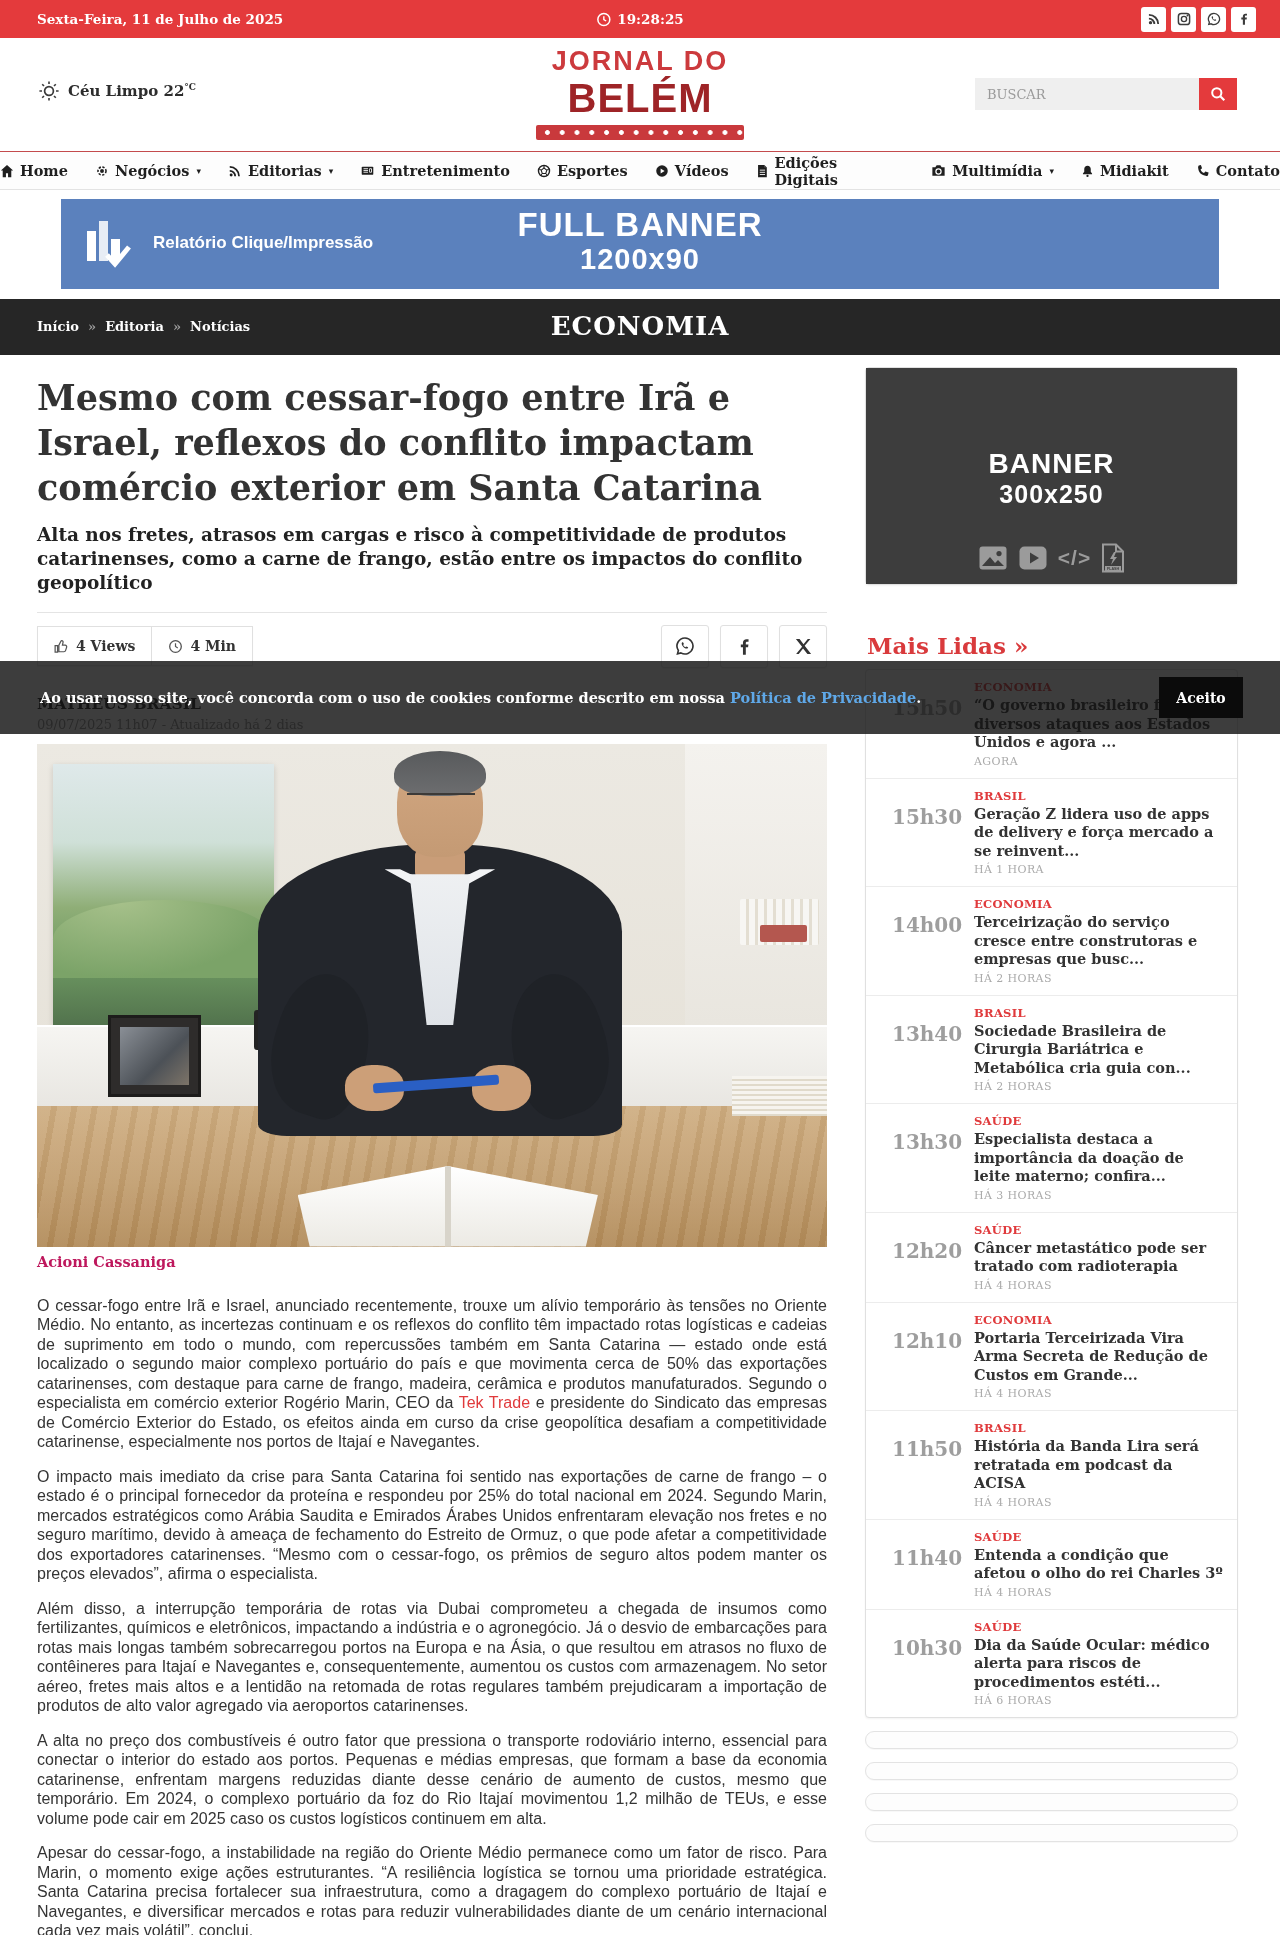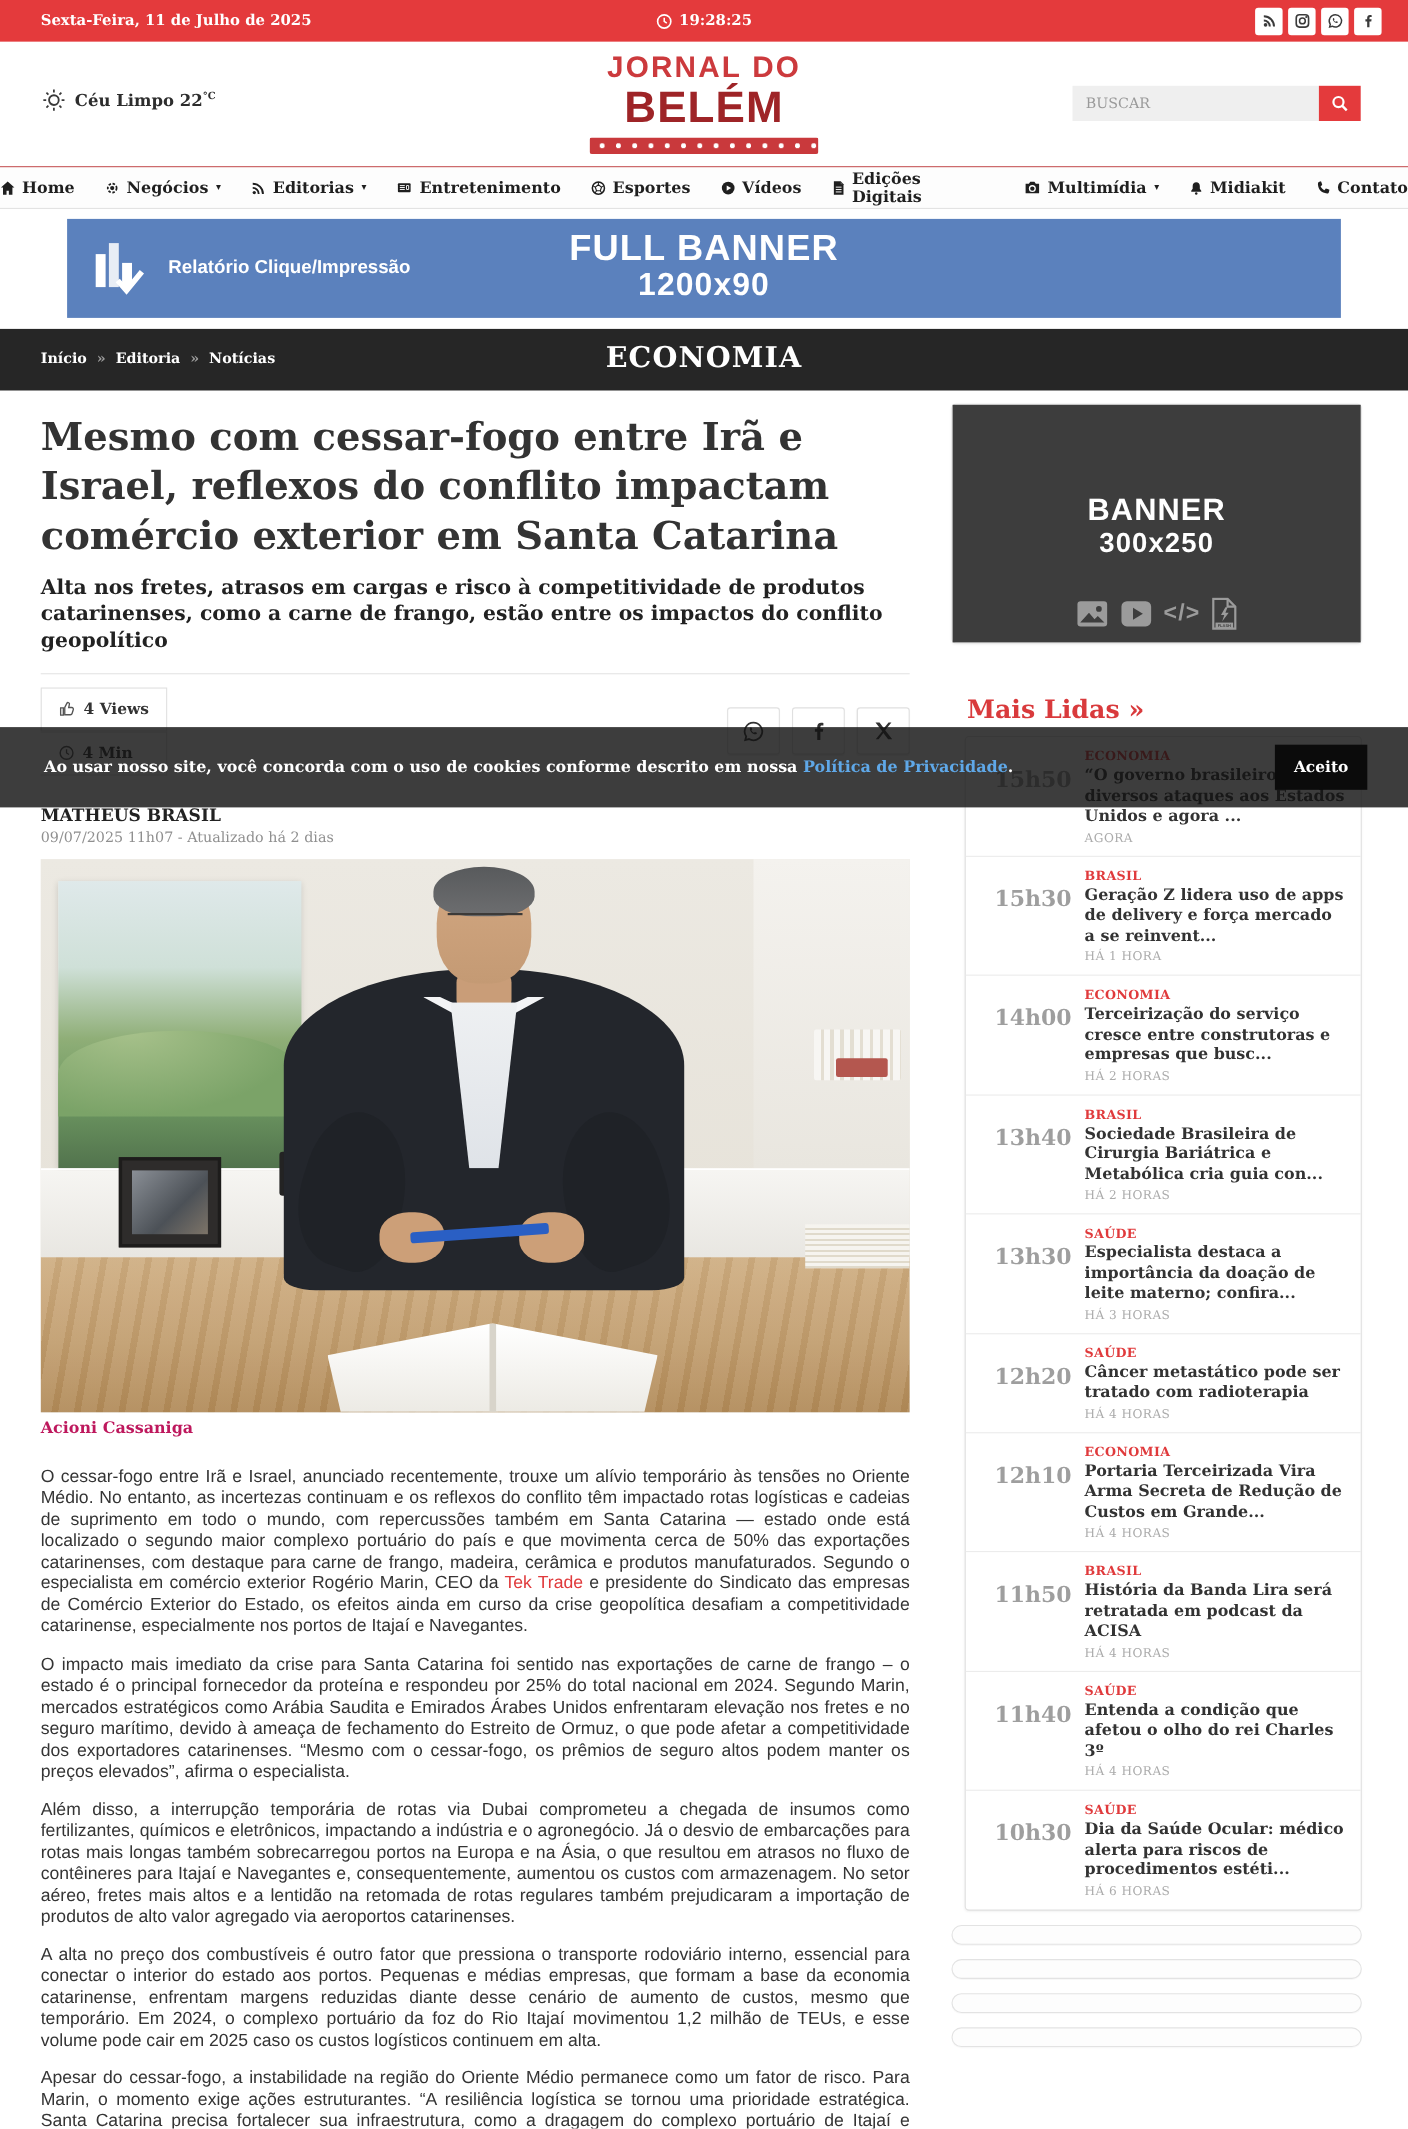--- a/index.html
+++ b/index.html
@@ -56,21 +56,21 @@
   
   .content{display:flex;padding:0 42px 0 37px;gap:38px;}
   .article{width:790px;flex:none;padding-top:21px;}
   .sidebar{width:373px;flex:none;padding-top:12px;}
 
   
   h1.headline{margin:0;color:#333;font-family:"DejaVu Serif",serif;font-weight:bold;font-size:35px;line-height:1.28;}
   .subtitle{margin-top:13px;color:#222;font-family:"DejaVu Serif",serif;font-weight:bold;font-size:18.5px;line-height:1.3;}
   .article hr{border:0;border-top:1px solid #e4e4e4;margin:16px 0 0;}
   .meta-row{margin-top:12px;display:flex;align-items:center;}
-  .pill-group{display:flex;flex-direction:column;}
+  .pill-group{display:flex;}
   .pill{height:38px;background:#fff;border:1px solid #e0e0e0;display:flex;align-items:center;gap:7px;padding:0 16px;
     font-family:"DejaVu Serif",serif;font-weight:bold;font-size:14px;color:#333;cursor:pointer;box-shadow:0 1px 1px rgba(0,0,0,.04);}
   .pill + .pill{border-left:0;}
   .share{margin-left:auto;display:flex;gap:11px;}
   .share-btn{width:46px;height:41px;background:#fff;border:1px solid #e0e0e0;border-radius:3px;display:flex;
     align-items:center;justify-content:center;color:#333;cursor:pointer;box-shadow:0 1px 1px rgba(0,0,0,.05);}
   .author{margin-top:26px;font-family:"DejaVu Serif",serif;font-weight:bold;font-size:15.5px;color:#222;}
   .pubdate{margin-top:4px;font-family:"DejaVu Serif",serif;font-size:13px;color:#8f8f8f;}
 
   
@@ -109,21 +109,21 @@
   .inline-link{color:#e03a3c;text-decoration:none;cursor:pointer;}
 
   
   .card{background:#fff;border:1px solid #e0e0e0;border-radius:4px;box-shadow:0 1px 2px rgba(0,0,0,.05);}
   .ad300{height:216px;background:#3d3d3d;display:flex;flex-direction:column;align-items:center;justify-content:center;color:#fff;}
   .ad300 .ad-t1{font-weight:bold;font-size:28px;letter-spacing:1px;line-height:1.1;margin-top:70px;}
   .ad300 .ad-t2{font-weight:bold;font-size:25px;letter-spacing:1px;}
   .ad-icons{margin-top:34px;display:flex;align-items:center;gap:10px;color:#9b9b9b;}
   .ad-code{font-weight:bold;font-size:21px;letter-spacing:1px;color:#9b9b9b;}
 
-  .mais-lidas{margin-top:34px;margin-left:12px;}
+  .mais-lidas{margin-top:34px;}
   .ml-head{padding:13px 2px 10px;color:#d93a3c;font-family:"DejaVu Serif",serif;font-weight:bold;font-size:23px;}
   .ml-card{border:1px solid #e0e0e0;border-radius:4px;background:#fff;box-shadow:0 1px 2px rgba(0,0,0,.05);}
   .ml-item{display:flex;padding:10px 14px 10px 26px;border-bottom:1px solid #ececec;cursor:pointer;}
   .ml-item:last-child{border-bottom:0;}
   .ml-time{width:82px;flex:none;color:#9e9e9e;font-family:"DejaVu Serif",serif;font-weight:bold;font-size:20px;padding-top:16px;}
   .ml-body{flex:1;min-width:0;}
   .ml-cat{color:#e03a3c;font-family:"DejaVu Serif",serif;font-weight:bold;font-size:11.5px;letter-spacing:.3px;}
   .ml-title{margin-top:2px;color:#333;font-family:"DejaVu Serif",serif;font-weight:bold;font-size:14.5px;line-height:18.5px;}
   .ml-ago{margin-top:3px;color:#ababab;font-family:"DejaVu Serif",serif;font-size:11px;letter-spacing:.4px;}
 

